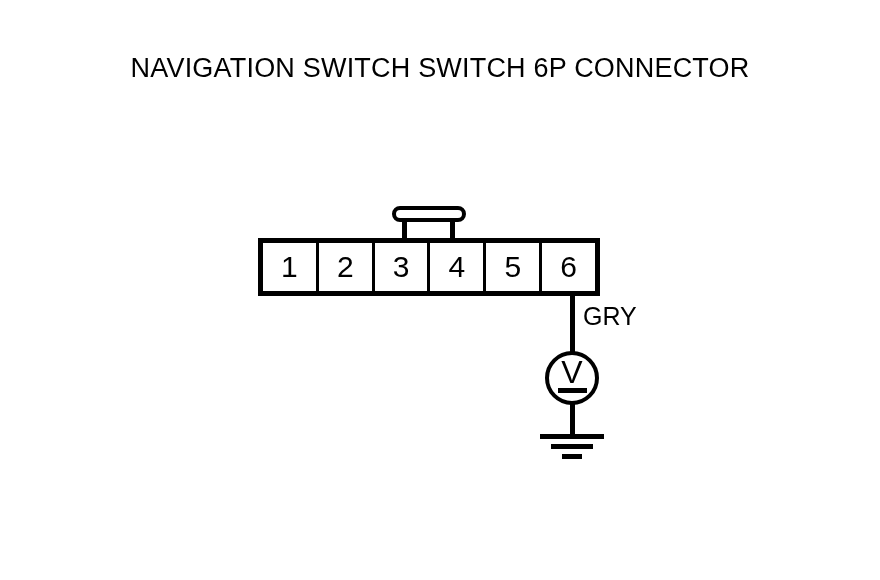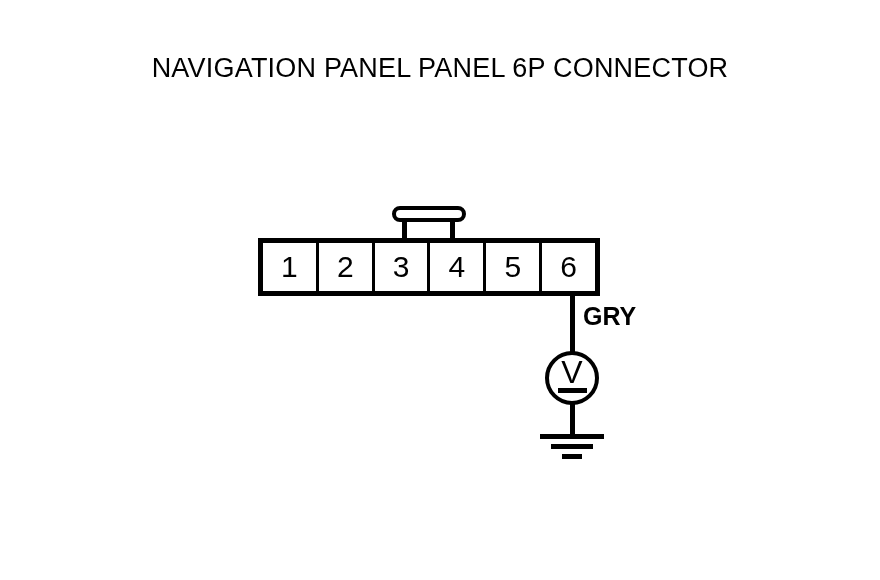--- a/index.html
+++ b/index.html
@@ -124,21 +124,21 @@
     left: 570px;
     top: 402px;
     height: 34px;
   }
 
   .wire-label {
     position: absolute;
     left: 583px;
     top: 302px;
     font-size: 25px;
-    font-weight: 700;
+    font-weight: 400;
     white-space: nowrap;
     line-height: 28px;
   }
 
   
   #voltmeter {
     position: absolute;
     left: 545px;
     top: 351px;
     width: 54px;
@@ -187,21 +187,21 @@
   }
   .gnd-bar.b1 { left: 0px;  top: 0px;  width: 64px; }
   .gnd-bar.b2 { left: 11px; top: 10px; width: 42px; }
   .gnd-bar.b3 { left: 22px; top: 20px; width: 20px; }
 </style>
 </head>
 <body>
 
 <div id="canvas">
 
-  <div class="diagram-title">NAVIGATION PANEL PANEL 6P CONNECTOR</div>
+  <div class="diagram-title">NAVIGATION SWITCH SWITCH 6P CONNECTOR</div>
 
   <div id="connector-assembly">
 
     <div class="latch-tab"></div>
     <div class="latch-leg left"></div>
     <div class="latch-leg right"></div>
 
     <div class="connector-body">
       <div class="pin-cell">
         <span>1</span>

